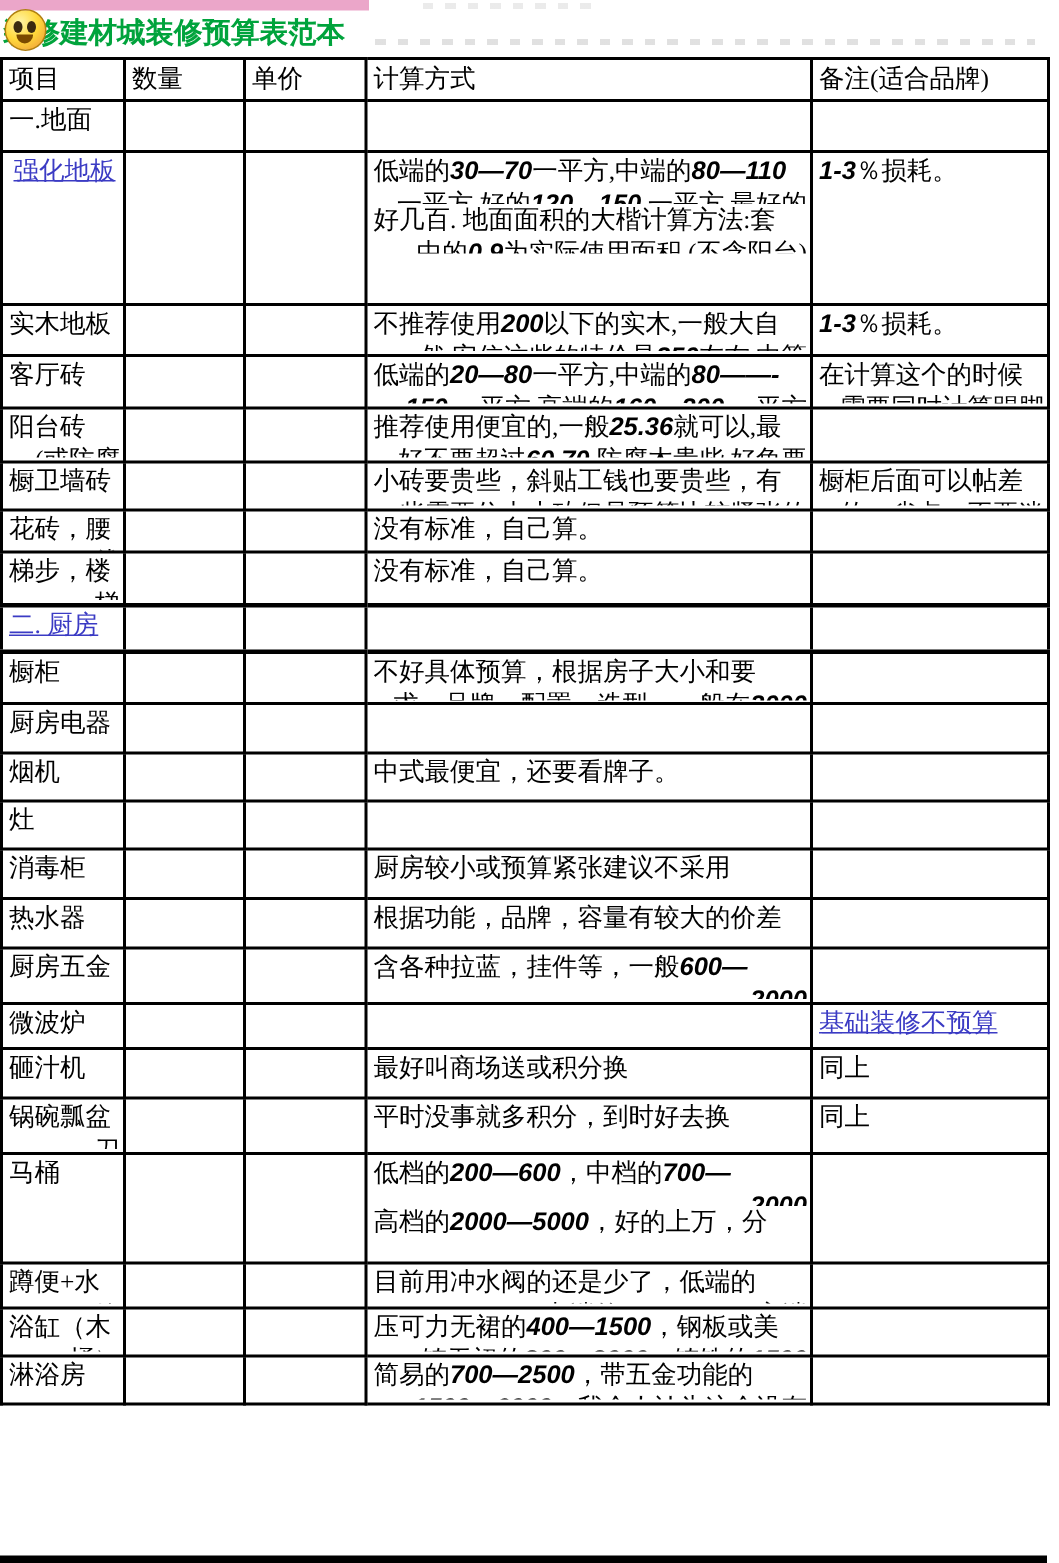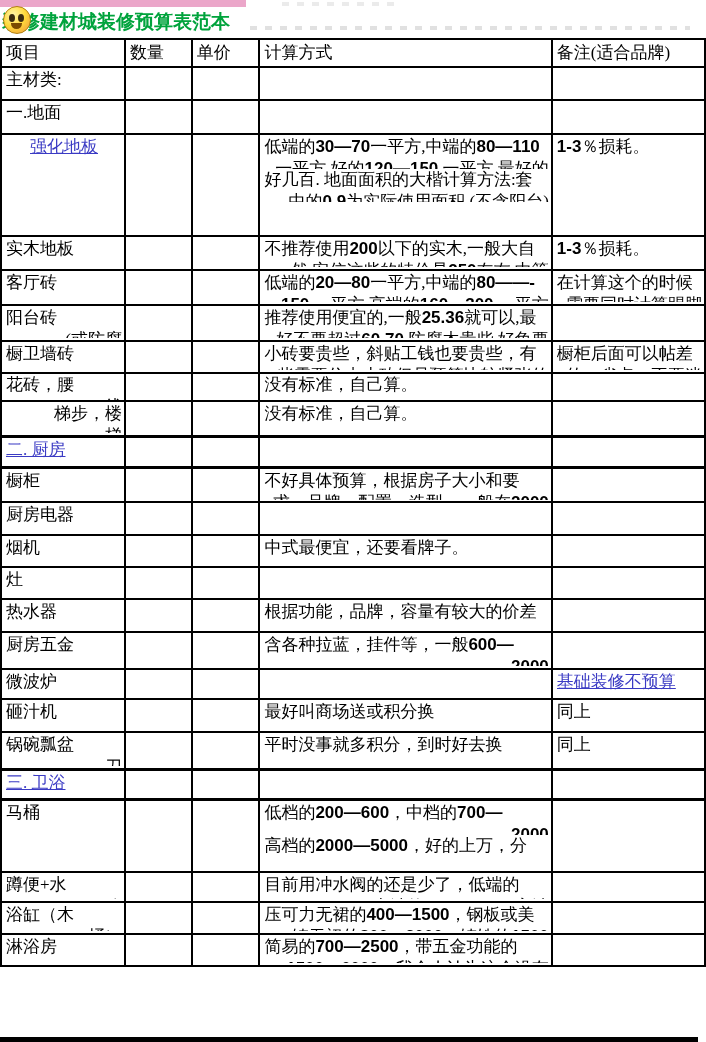--- a/index.html
+++ b/index.html
@@ -22,21 +22,21 @@
   .smiley .mouth{position:absolute;left:7px;top:16px;width:11px;height:6px;
           border-radius:0 0 10px 10px;background:#7a4a00;}
   table{position:absolute;left:0;top:38px;border-collapse:collapse;table-layout:fixed;}
   th,td{border:2px solid #000;vertical-align:top;text-align:left;
         padding:1px 2px 0 4px;font-size:17px;font-weight:normal;}
   th{height:24px;white-space:nowrap;overflow:hidden;}
   tr.section td{border-top-width:3px;border-bottom-width:3px;}
   .box{overflow:hidden;}
   .ln{height:22px;line-height:21px;white-space:nowrap;overflow:hidden;}
   .ln.clip{height:11px;text-align:right;}
-  .ln b{font-family:"Liberation Sans","DejaVu Sans",sans-serif;}
+  .ln b{font-family:"Liberation Sans","DejaVu Sans",sans-serif;font-style:italic;}
   .lnk{color:var(--link,#3b3bc4);text-decoration:underline;}
   .botbar{position:absolute;left:0;top:1037px;width:698px;height:5px;background:#000;}
 </style>
 </head>
 <body>
 
 <div class="page">
   <div class="hl-bar"></div>
   <div class="remnant r1"></div>
   <div class="remnant r2"></div>
@@ -57,39 +57,20 @@
     <thead>
         <tr style="height: 28px;">
           <th>项目</th>
           <th>数量</th>
           <th>单价</th>
           <th>计算方式</th>
           <th>备注(适合品牌)</th>
         </tr>
       </thead>
     <tbody>
-        <tr style="height: 33px;">
-          <td>
-            <div class="box" style="height: 28px;">
-              <div class="ln">主材类:</div>
-            </div>
-          </td>
-          <td>
-            <div class="box" style="height: 28px;"></div>
-          </td>
-          <td>
-            <div class="box" style="height: 28px;"></div>
-          </td>
-          <td>
-            <div class="box" style="height: 28px;"></div>
-          </td>
-          <td>
-            <div class="box" style="height: 28px;"></div>
-          </td>
-        </tr>
         <tr style="height: 34px;">
           <td>
             <div class="box" style="height: 29px;">
               <div class="ln">一.地面</div>
             </div>
           </td>
           <td>
             <div class="box" style="height: 29px;"></div>
           </td>
           <td>
@@ -218,21 +199,21 @@
               <div class="ln clip">些需要仿古小砖但是预算比较紧张的</div>
             </div>
           </td>
           <td>
             <div class="box" style="height: 27px;">
               <div class="ln">橱柜后面可以帖差</div>
               <div class="ln clip">的，省点，不要迷</div>
             </div>
           </td>
         </tr>
-        <tr style="height: 16px; font-family: Liberation Mono, monospace;">
+        <tr style="height: 16px;">
           <td>
             <div class="box" style="height: 25px;">
               <div class="ln">花砖，腰</div>
               <div class="ln clip">线</div>
             </div>
           </td>
           <td>
             <div class="box" style="height: 25px;"></div>
           </td>
           <td>
@@ -242,21 +223,21 @@
             <div class="box" style="height: 25px;">
               <div class="ln">没有标准，自己算。</div>
             </div>
           </td>
           <td>
             <div class="box" style="height: 25px;"></div>
           </td>
         </tr>
         <tr style="height: 35px;">
           <td>
-            <div class="box" style="height: 30px; margin-left: 48px;">
+            <div class="box" style="height: 30px;">
               <div class="ln">梯步，楼</div>
               <div class="ln clip">梯</div>
             </div>
           </td>
           <td>
             <div class="box" style="height: 30px;"></div>
           </td>
           <td>
             <div class="box" style="height: 30px;"></div>
           </td>
@@ -360,20 +341,41 @@
             <div class="box" style="height: 27px;"></div>
           </td>
           <td>
             <div class="box" style="height: 27px;"></div>
           </td>
           <td>
             <div class="box" style="height: 27px;"></div>
           </td>
           <td>
             <div class="box" style="height: 27px;"></div>
+          </td>
+        </tr>
+        <tr style="height: 33px;">
+          <td>
+            <div class="box" style="height: 28px;">
+              <div class="ln">消毒柜</div>
+            </div>
+          </td>
+          <td>
+            <div class="box" style="height: 28px;"></div>
+          </td>
+          <td>
+            <div class="box" style="height: 28px;"></div>
+          </td>
+          <td>
+            <div class="box" style="height: 28px;">
+              <div class="ln">厨房较小或预算紧张建议不采用</div>
+            </div>
+          </td>
+          <td>
+            <div class="box" style="height: 28px;"></div>
           </td>
         </tr>
         <tr style="height: 33px;">
           <td>
             <div class="box" style="height: 28px;">
               <div class="ln">热水器</div>
             </div>
           </td>
           <td>
             <div class="box" style="height: 28px;"></div>
@@ -471,39 +473,20 @@
           </td>
           <td>
             <div class="box" style="height: 32px;">
               <div class="ln">平时没事就多积分，到时好去换</div>
             </div>
           </td>
           <td>
             <div class="box" style="height: 32px;">
               <div class="ln">同上</div>
             </div>
-          </td>
-        </tr>
-        <tr class="section" style="height: 30px;">
-          <td>
-            <div class="box" style="height: 25px;">
-              <div class="ln"><span class="lnk">三. 卫浴</span></div>
-            </div>
-          </td>
-          <td>
-            <div class="box" style="height: 25px;"></div>
-          </td>
-          <td>
-            <div class="box" style="height: 25px;"></div>
-          </td>
-          <td>
-            <div class="box" style="height: 25px;"></div>
-          </td>
-          <td>
-            <div class="box" style="height: 25px;"></div>
           </td>
         </tr>
         <tr style="height: 73px;">
           <td>
             <div class="box" style="height: 68px;">
               <div class="ln">马桶</div>
             </div>
           </td>
           <td>
             <div class="box" style="height: 68px;"></div>

